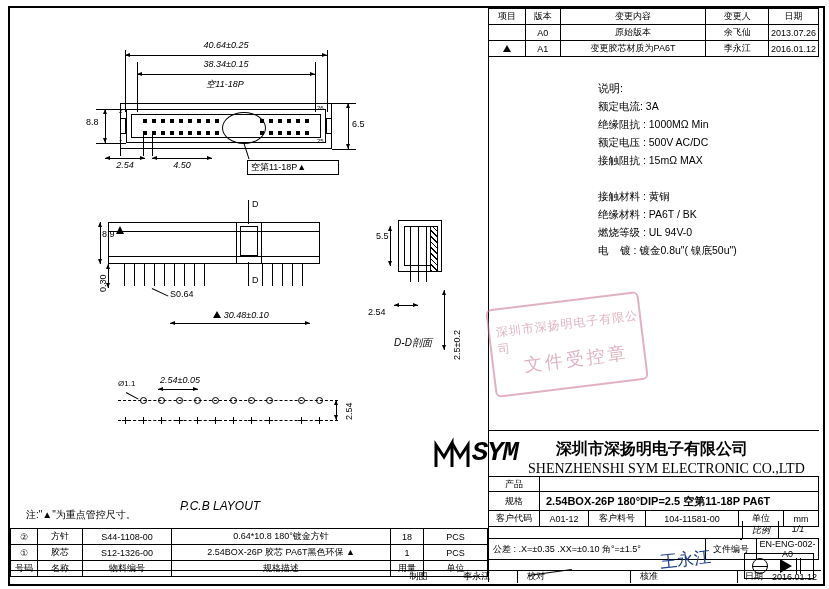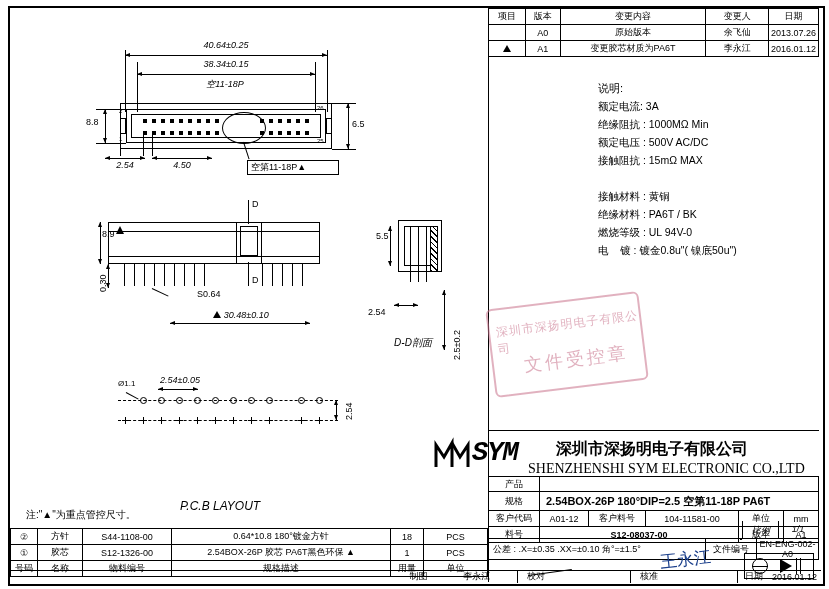--- a/index.html
+++ b/index.html
@@ -198,21 +198,21 @@
   <div class="pin" style="left:292px;top:264px;height:22px;"></div>
   <div class="pin" style="left:302px;top:264px;height:22px;"></div>
 
   <div class="arrv" style="left:100px;top:222px;height:42px;"></div>
   <div class="tx" style="left:86px;top:230px;margin-left:16px;">8.9</div>
 
   <div class="vt" style="left:98px;top:292px;">0.30</div>
   <div class="arrv" style="left:108px;top:264px;height:24px;"></div>
 
   <div class="ln" style="left:152px;top:288px;width:18px;height:1px;transform:rotate(25deg);transform-origin:left;"></div>
-  <div class="tx" style="left:170px;top:290px;margin-left:27px;">S0.64</div>
+  <div class="tx" style="left:170px;top:290px;">S0.64</div>
 
   <div class="arrw" style="left:170px;top:323px;width:140px;"></div>
   <div class="tc" style="left:176px;top:310px;width:130px;"><span class="bullet-tri"></span> <span>30.48±0.10</span></div>
 
   <div class="bx" style="left:398px;top:220px;width:44px;height:52px;"></div>
   <div class="bx" style="left:404px;top:226px;width:32px;height:40px;"></div>
   <div class="ln" style="left:410px;top:226px;width:1px;height:56px;"></div>
   <div class="ln" style="left:418px;top:226px;width:1px;height:56px;"></div>
   <div class="ln" style="left:426px;top:226px;width:1px;height:56px;"></div>
   <div class="bx" style="left:430px;top:226px;width:8px;height:46px;background:repeating-linear-gradient(45deg,#000 0 1px,#fff 1px 4px);"></div>
@@ -287,26 +287,20 @@
       <td colspan="5" style="text-align:left;padding-left:6px;font-size:11px;font-weight:bold;">2.54BOX-26P   180°DIP=2.5 空第11-18P PA6T</td>
     </tr>
     <tr>
       <td style="height:15px;">客户代码</td>
       <td style="width:44px;">A01-12</td>
       <td style="width:52px;">客户料号</td>
       <td style="width:88px;">104-11581-00</td>
       <td style="width:40px;">单位</td>
       <td>mm</td>
     </tr>
-    <tr>
-      <td style="height:15px;">料号</td>
-      <td colspan="3" style="font-weight:bold;">S12-08037-00</td>
-      <td>版本</td>
-      <td><span>A1</span></td>
-    </tr>
   </tbody>
     </table>
 
   <div class="bx" style="left:740px;top:538px;width:0px;height:0px;"></div>
 
   <table style="left:488px;top:538px;width:331px;">
     <tbody>
         <tr>
       <td style="width:210px;height:16px;text-align:left;padding-left:4px;">公差 : .X=±0.35  .XX=±0.10  角°=±1.5°</td>
       <td style="width:46px;">文件编号</td>

